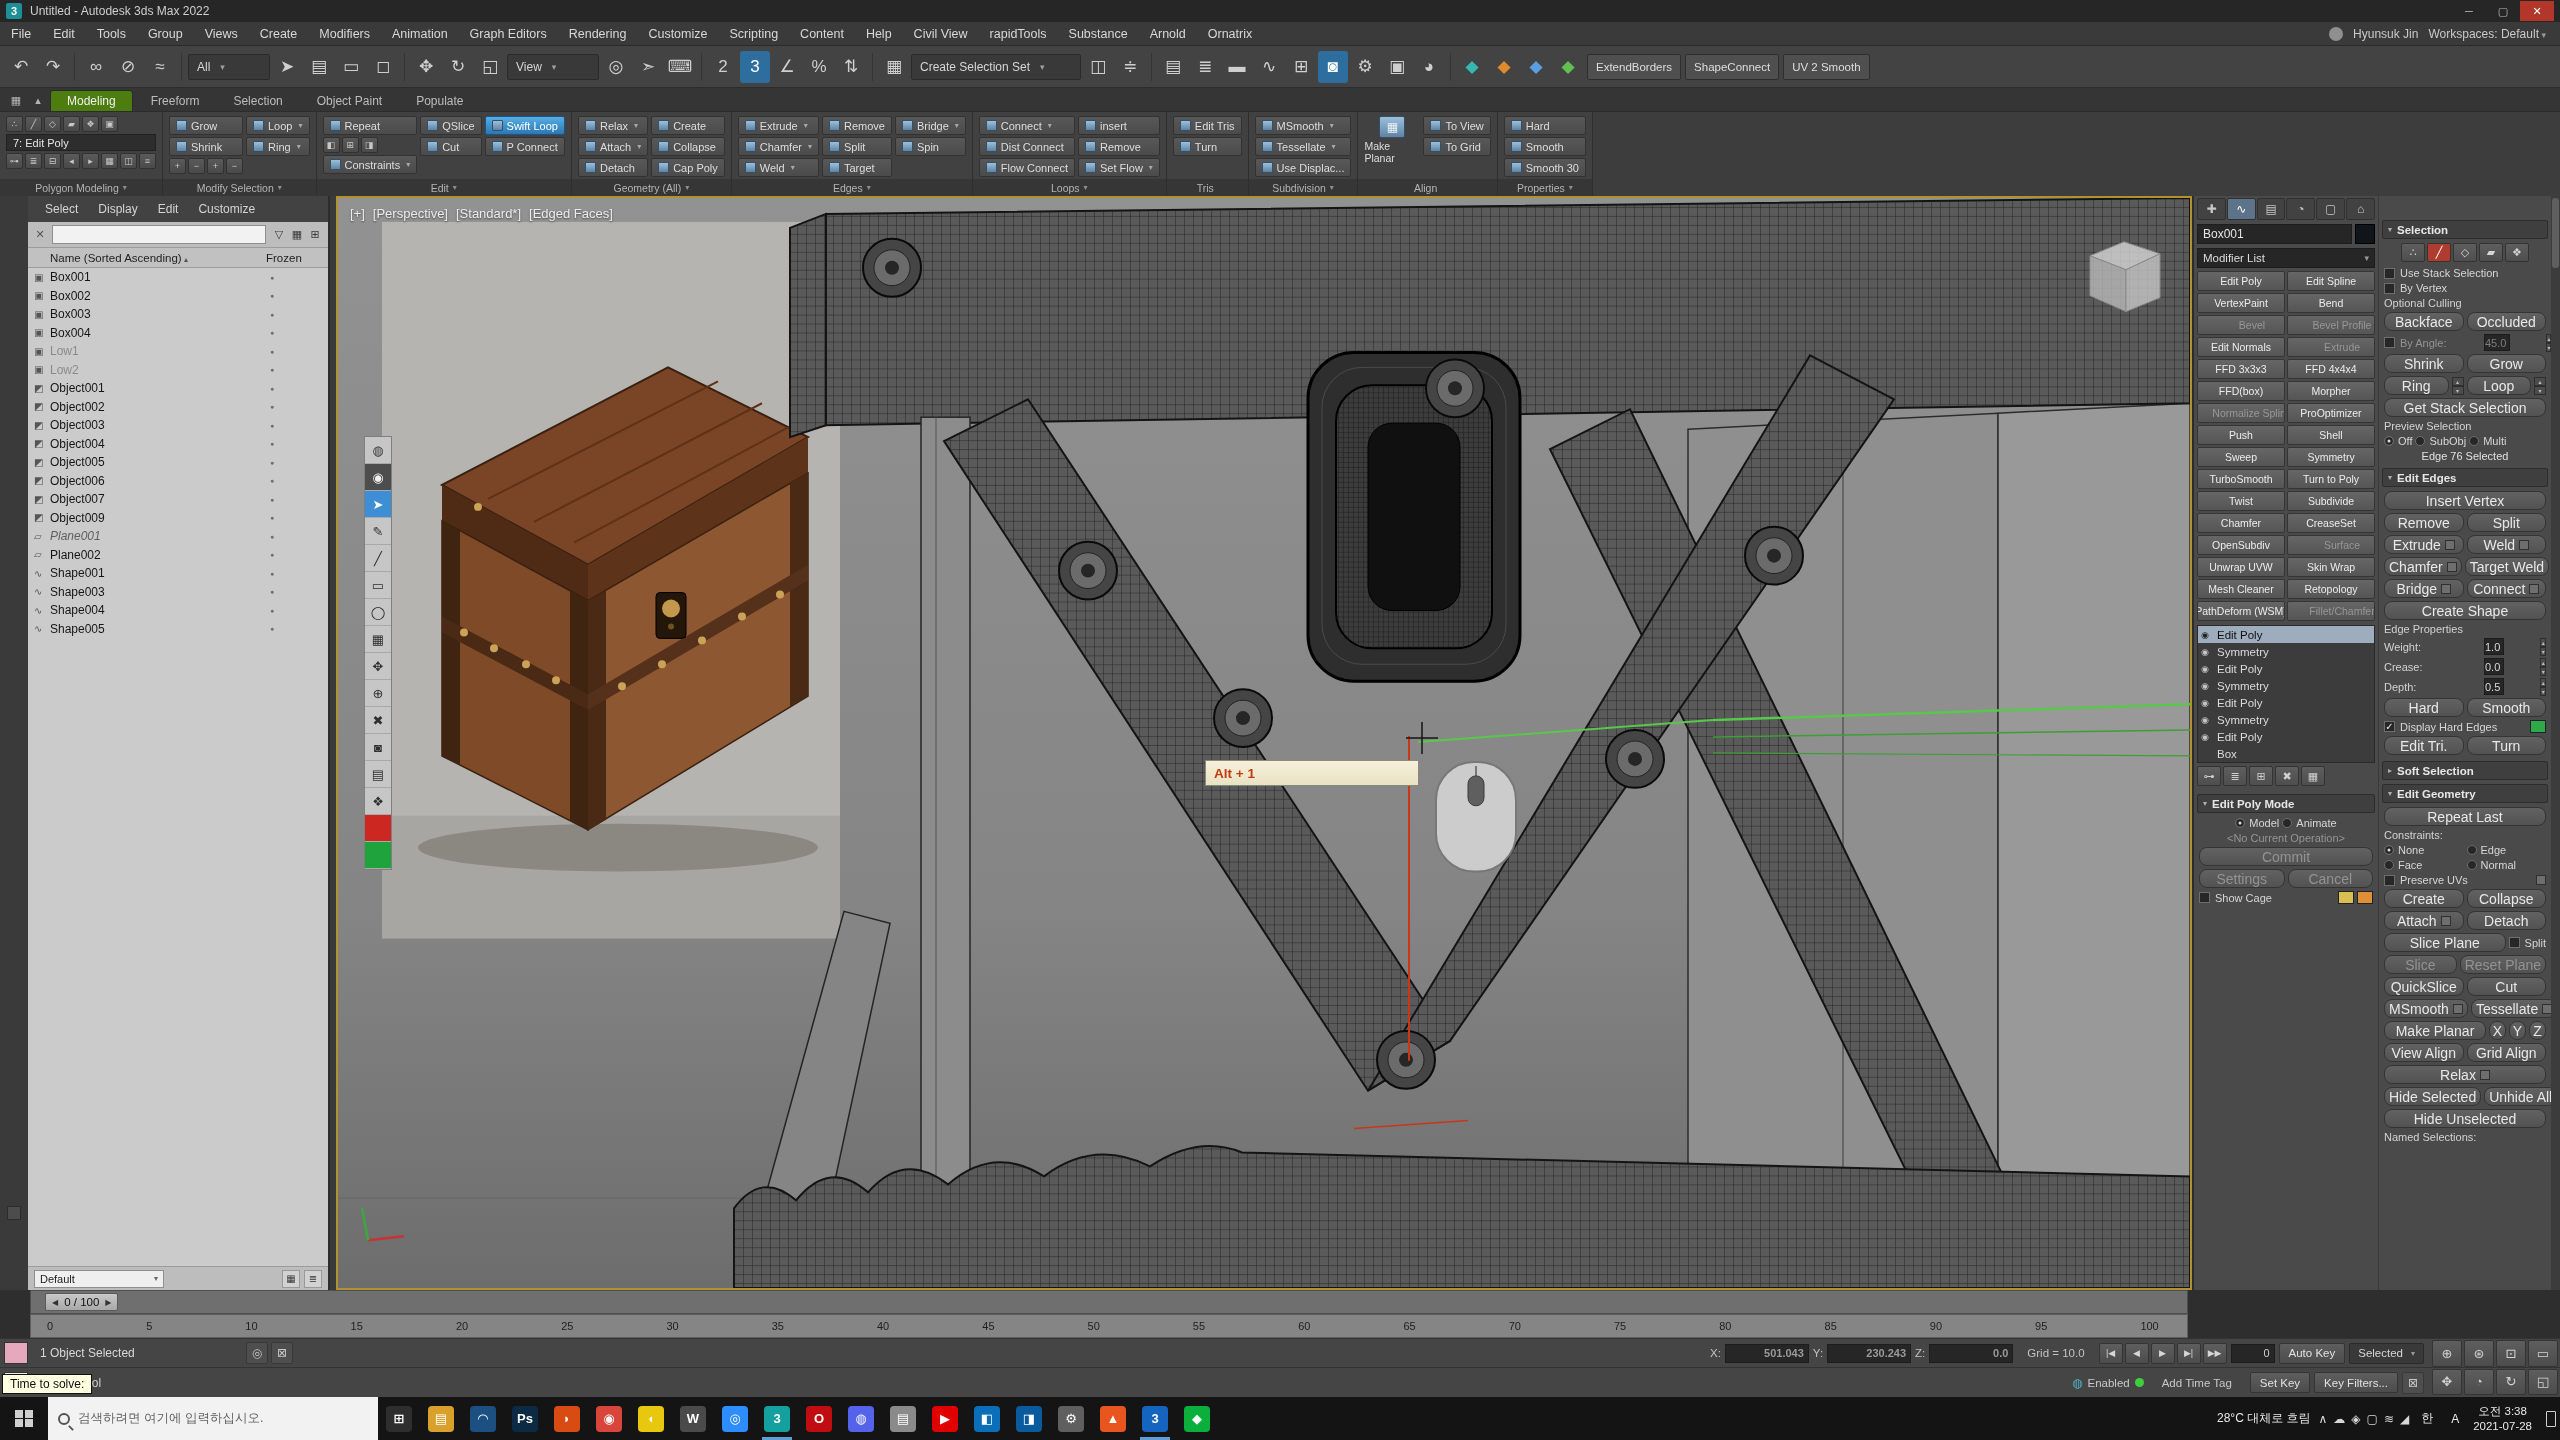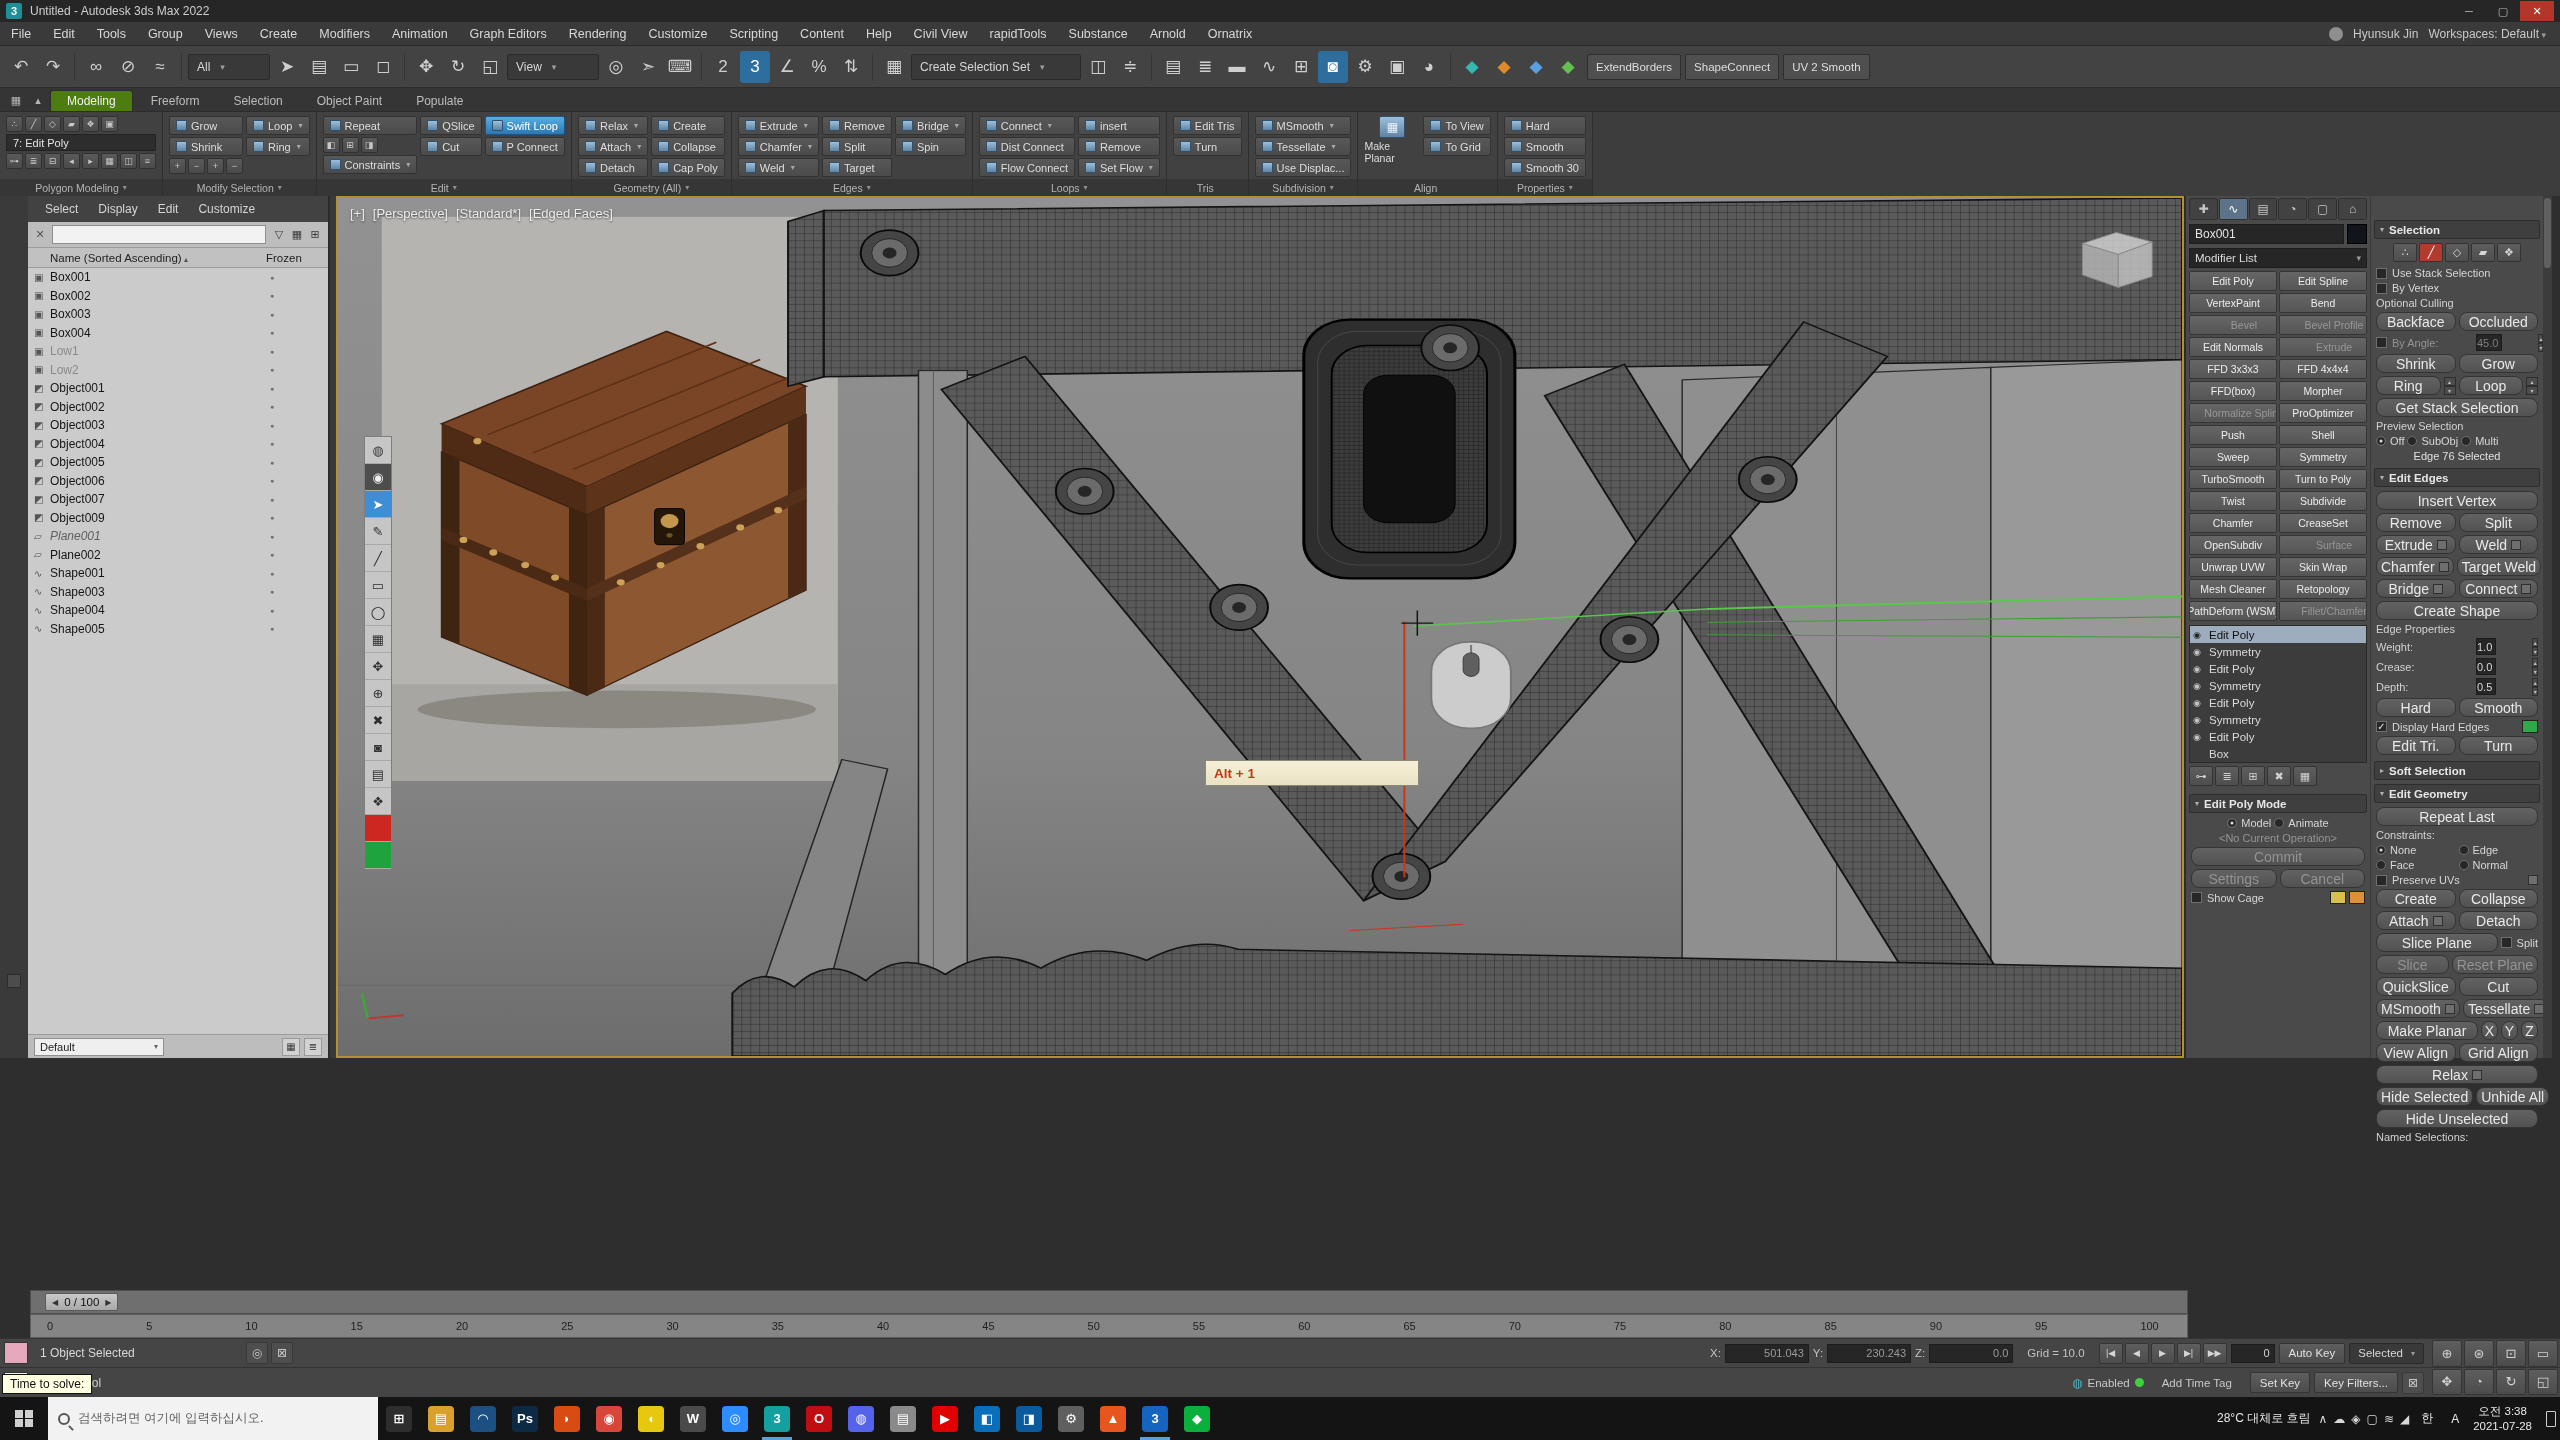--- a/index.html
+++ b/index.html
@@ -53,21 +53,21 @@
   .rbtn{height:19px;display:flex;align-items:center;gap:4px;padding:0 6px;font-size:11px;color:#dedede;background:linear-gradient(#585858,#4b4b4b);border:1px solid #323232;border-radius:2px;white-space:nowrap;}
   .rbtn::before{content:"";width:9px;height:9px;flex:none;background:linear-gradient(#9cc0dc,#5f83a2);border:1px solid #33506a;border-radius:1px;}
   .rbtn.has-dd::after{content:"▾";font-size:8px;color:#a8a8a8;margin-left:2px;}
   .rbtn.active{background:linear-gradient(#56aee4,#2b77b4);border-color:#1c5584;color:#fff;}
   .mini{width:17px;height:16px;background:linear-gradient(#5a5a5a,#4a4a4a);border:1px solid #313131;border-radius:2px;display:flex;align-items:center;justify-content:center;font-size:9px;color:#c8c8c8;}
   .pm-status{height:17px;background:#2d2d2d;border:1px solid #222;color:#e4e4e4;font-size:11px;display:flex;align-items:center;padding:0 6px;}
   .rbig{width:56px;display:flex;flex-direction:column;align-items:center;gap:2px;font-size:10.5px;color:#dedede;}
   .rbig .rbig-ic{width:26px;height:22px;background:linear-gradient(#9cc0dc,#5f83a2);border:1px solid #33506a;border-radius:2px;display:flex;align-items:center;justify-content:center;color:#eaf2f8;font-size:12px;}
 
   
-  .main{position:absolute;top:196px;left:0;right:8px;height:862px;display:flex;}
+  .main{position:absolute;top:196px;left:0;right:0;height:1094px;display:flex;}
   .left-strip{width:28px;background:#3a3a3a;position:relative;}
   .dock-ic{position:absolute;bottom:70px;left:7px;width:14px;height:14px;background:#4c4c4c;border:1px solid #2c2c2c;}
 
   
   .explorer{width:302px;background:#cbcbcb;display:flex;flex-direction:column;border-right:2px solid #2c2c2c;}
   .exp-menus{height:26px;background:#424242;display:flex;align-items:center;padding-left:8px;gap:2px;}
   .exp-menu{padding:0 9px;color:#d4d4d4;font-size:12px;}
   .exp-search{height:26px;background:#bdbdbd;display:flex;align-items:center;padding:0 4px;gap:4px;border-bottom:1px solid #9c9c9c;}
   .exp-x{color:#555;font-size:11px;width:16px;text-align:center;}
   .exp-input{flex:1;height:19px;background:#f2f2f2;border:1px solid #8f8f8f;font-size:11px;padding:0 4px;color:#222;}
@@ -171,21 +171,21 @@
   .trackbar{position:absolute;top:1314px;left:30px;width:2158px;height:24px;background:#858585;border:1px solid #5e5e5e;display:flex;align-items:center;justify-content:space-between;padding:0 28px 0 16px;}
   .tick{color:#1f1f1f;font-size:11px;}
   .statusrow{position:absolute;left:0;right:0;height:29px;background:#454545;display:flex;align-items:center;gap:4px;padding:0 4px;border-top:1px solid #333;}
   .sr1{top:1338px;} .sr2{top:1367px;height:30px;}
   .mini-listener{width:24px;height:22px;border:1px solid #333;flex:none;}
   .ml-pink{background:#e5a8bc;} .ml-white{background:#efefef;}
   .sel-status{width:210px;font-size:12px;color:#d8d8d8;padding-left:8px;}
   .sicon{width:22px;height:22px;display:flex;align-items:center;justify-content:center;background:#4e4e4e;border:1px solid #383838;border-radius:2px;color:#c6c6c6;font-size:12px;}
   .coords{display:flex;align-items:center;gap:4px;margin-left:auto;}
   .coord-lb{font-size:11.5px;color:#c2c2c2;}
-  .coord-f{width:84px;height:19px;background:#262626;border:1px solid #1d1d1d;color:#9a9a9a;font-size:11px;display:flex;align-items:center;justify-content:flex-end;padding-right:4px;}
+  .coord-f{width:84px;height:19px;background:#262626;border:1px solid #1d1d1d;color:#9a9a9a;font-size:11px;display:flex;align-items:center;justify-content:flex-end;padding-right:4px;font-weight:bold;}
   .grid-f{font-size:11.5px;color:#c2c2c2;margin:0 10px;}
   .transport{display:flex;gap:2px;align-items:center;}
   .tpbtn{width:24px;height:21px;background:linear-gradient(#5e5e5e,#4c4c4c);border:1px solid #343434;border-radius:2px;display:flex;align-items:center;justify-content:center;color:#d6d6d6;font-size:9px;}
   .frame-f{width:44px;height:19px;background:#262626;border:1px solid #1d1d1d;color:#d0d0d0;font-size:11px;display:flex;align-items:center;justify-content:flex-end;padding-right:4px;}
   .skbtn{height:21px;background:linear-gradient(#5e5e5e,#4c4c4c);border:1px solid #343434;border-radius:2px;color:#e0e0e0;font-size:11.5px;display:flex;align-items:center;padding:0 9px;white-space:nowrap;}
   .sel-drop{height:21px;background:#393939;border:1px solid #2a2a2a;border-radius:2px;color:#d6d6d6;font-size:11.5px;display:flex;align-items:center;padding:0 8px;}
   .sel-drop::after{content:"▾";font-size:8px;margin-left:8px;color:#999;}
   .navpad{width:128px;flex:none;}
   .navcluster{position:absolute;right:2px;top:1340px;width:126px;height:55px;display:grid;grid-template-columns:repeat(4,1fr);gap:2px;}
   .navbtn{background:linear-gradient(#5e5e5e,#4c4c4c);border:1px solid #343434;border-radius:2px;display:flex;align-items:center;justify-content:center;color:#d2d2d2;font-size:13px;}

